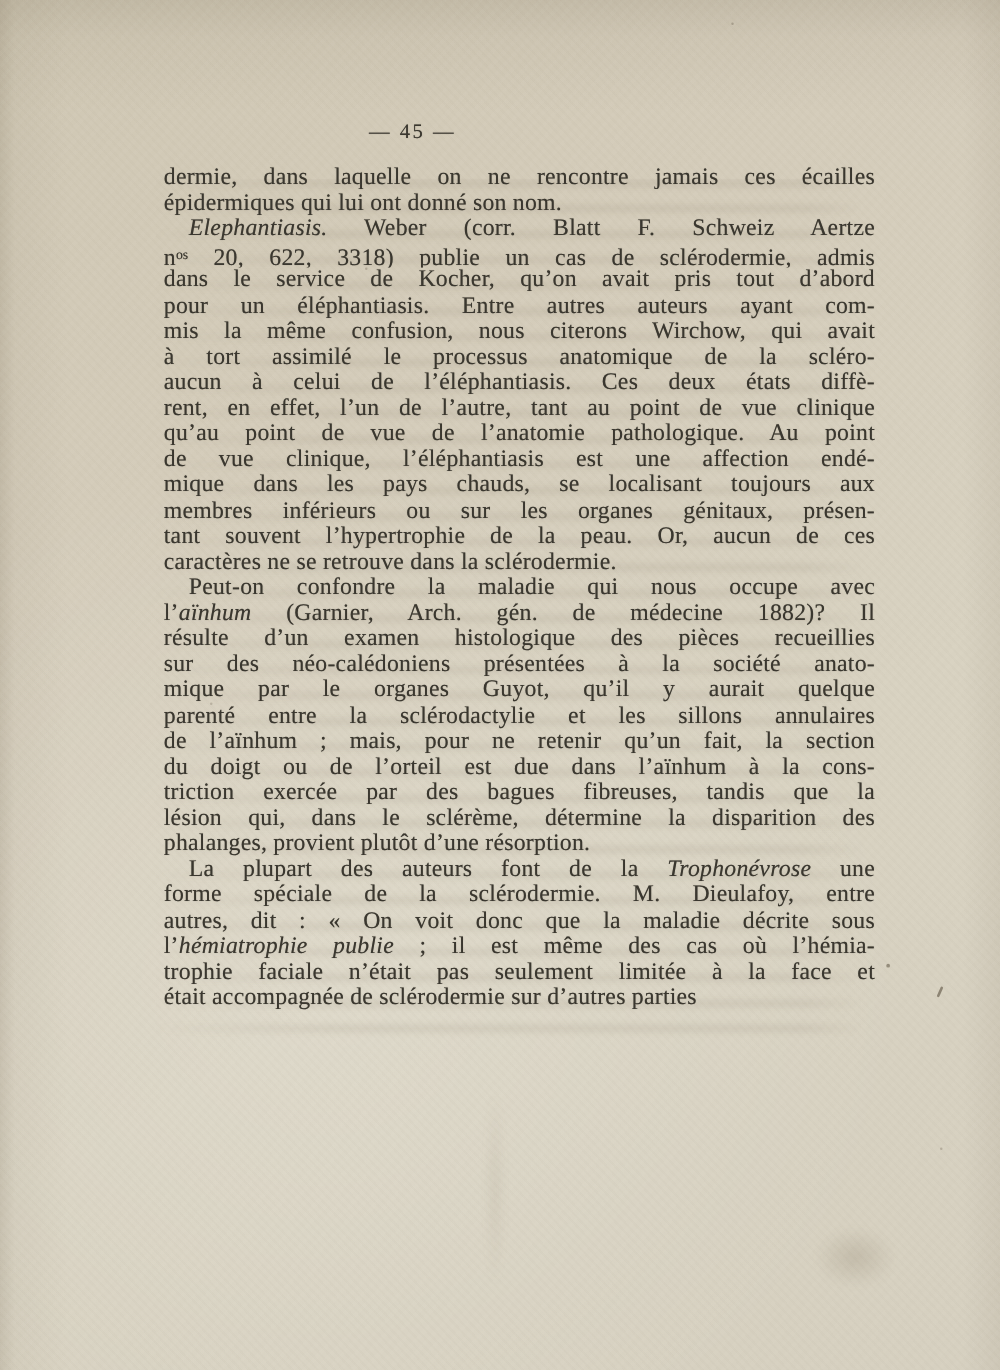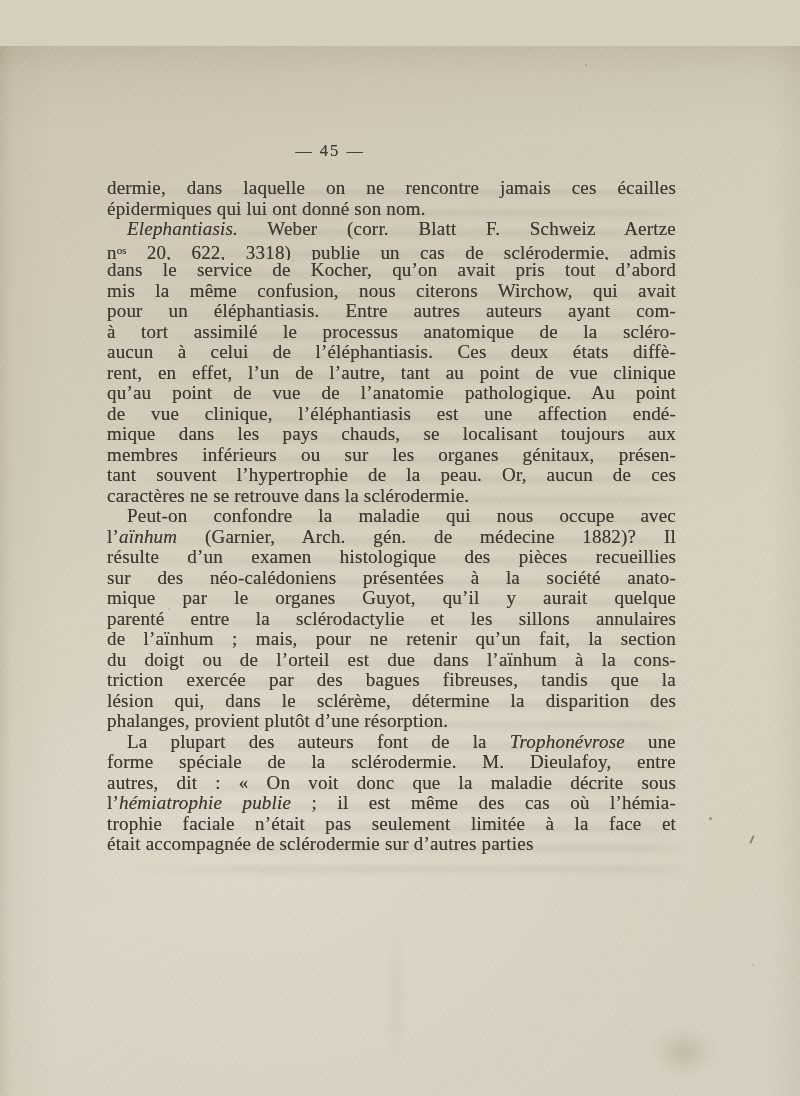--- a/index.html
+++ b/index.html
@@ -13,35 +13,34 @@
     background:var(--paper);
   }
   .page{
     position:absolute;inset:0;
     background:
       linear-gradient(180deg, rgba(105,92,70,0.14) 0px, rgba(105,92,70,0.05) 30px, rgba(0,0,0,0) 90px),
       linear-gradient(90deg, rgba(105,92,70,0.16) 0px, rgba(105,92,70,0.05) 12px, rgba(0,0,0,0) 55px),
       linear-gradient(270deg, rgba(105,92,70,0.08) 0px, rgba(0,0,0,0) 30px),
       radial-gradient(85% 55% at 32% 72%, rgba(255,255,250,0.16), rgba(0,0,0,0) 70%),
       linear-gradient(150deg, #cfc7b3 0%, #d4ccba 30%, #d8d2c1 62%, #d6d0c0 100%);
-    margin-top: 46px;
   }
   .grain{
     position:absolute;inset:0;pointer-events:none;
     background:
       repeating-linear-gradient(47deg, rgba(90,78,58,0.020) 0 2px, rgba(0,0,0,0) 2px 5px),
       repeating-linear-gradient(133deg, rgba(255,255,248,0.025) 0 3px, rgba(0,0,0,0) 3px 7px);
   }
   .page-number{
     position:absolute;top:95px;left:0;width:660px;
     text-align:center;font-size:16.5px;letter-spacing:2px;
     color:var(--ink);text-shadow:0 0 0.6px rgba(58,55,47,0.6);
   }
   .text-block{
-    position:absolute;left:107px;top:132px;width:569px;
+    position:absolute;left:131px;top:132px;width:569px;
     font-size:19px;line-height:20.5px;letter-spacing:0.2px;
     color:var(--ink);
     text-shadow:0 0 0.6px rgba(56,52,44,0.55);
   }
   .line{
     height:20.5px;overflow:hidden;
     text-align:justify;text-align-last:justify;
     white-space:normal;
   }
   .line.last{text-align-last:left;}
@@ -89,22 +88,22 @@
 
   <div class="text-block">
       <div>
         <div class="line"><span>dermie, dans laquelle on ne rencontre jamais ces écailles</span></div>
         <div class="line last"><span>épidermiques qui lui ont donné son nom.</span></div>
       </div>
       <div>
         <div class="line indent"><i>Elephantiasis.</i><span> Weber (corr. Blatt F. Schweiz Aertze</span></div>
         <div class="line"><span>n</span><sup>os</sup><span> 20, 622, 3318) publie un cas de sclérodermie, admis</span></div>
         <div class="line"><span>dans le service de Kocher, qu’on avait pris tout d’abord</span></div>
+        <div class="line"><span>pour un éléphantiasis. Entre autres auteurs ayant com-</span></div>
         <div class="line"><span>mis la même confusion, nous citerons Wirchow, qui avait</span></div>
-        <div class="line"><span>pour un éléphantiasis. Entre autres auteurs ayant com-</span></div>
         <div class="line"><span>à tort assimilé le processus anatomique de la scléro-</span></div>
         <div class="line"><span>aucun à celui de l’éléphantiasis. Ces deux états diffè-</span></div>
         <div class="line"><span>rent, en effet, l’un de l’autre, tant au point de vue clinique</span></div>
         <div class="line"><span>qu’au point de vue de l’anatomie pathologique. Au point</span></div>
         <div class="line"><span>de vue clinique, l’éléphantiasis est une affection endé-</span></div>
         <div class="line"><span>mique dans les pays chauds, se localisant toujours aux</span></div>
         <div class="line"><span>membres inférieurs ou sur les organes génitaux, présen-</span></div>
         <div class="line"><span>tant souvent l’hypertrophie de la peau. Or, aucun de ces</span></div>
         <div class="line last"><span>caractères ne se retrouve dans la sclérodermie.</span></div>
       </div>

